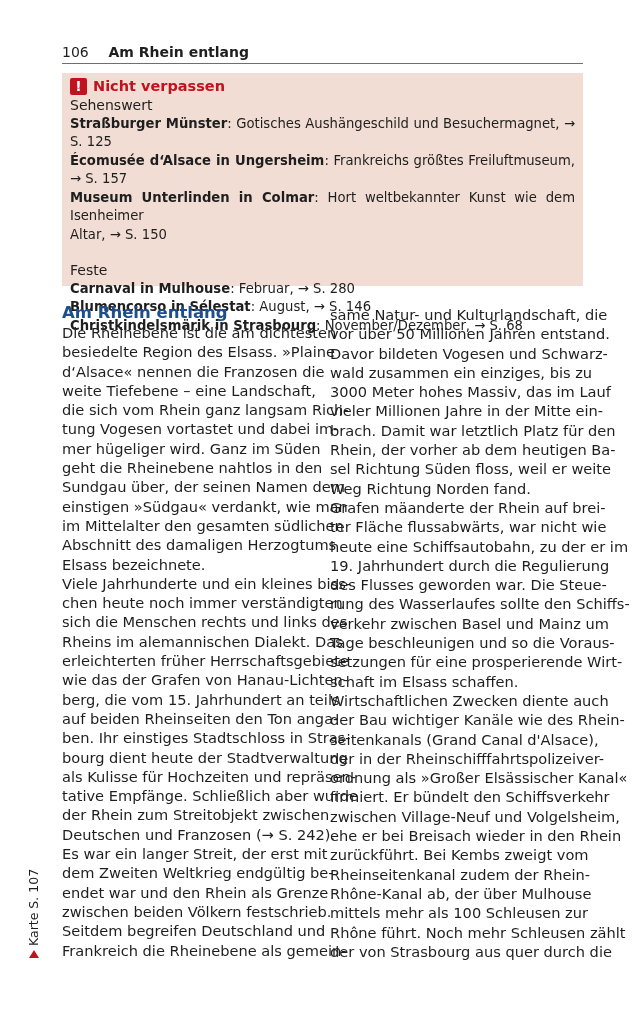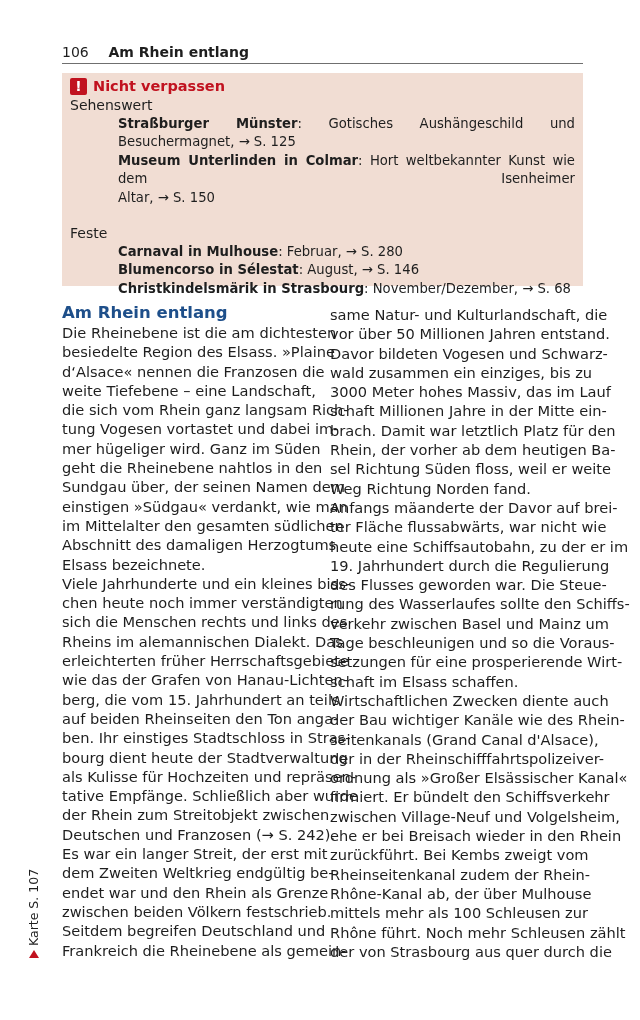--- a/index.html
+++ b/index.html
@@ -9,21 +9,21 @@
                   border-bottom: 1px solid #6f6f6f; font-size: 14px; line-height: 20px; }
   .running-head .pnum { display: inline-block; width: 42px; }
   .running-head .ptitle { font-weight: bold; }
   .box { position: absolute; left: 62px; top: 73px; width: 521px; height: 213px;
          background: #f1ddd3; box-sizing: border-box; padding: 3px 8px 0 8px; }
   .box-title { color: #c1121f; font-weight: bold; font-size: 14.5px; line-height: 20px; display: flex; align-items: center; }
   .excl { display: inline-block; width: 17px; height: 17px; background: #c1121f; color: #fff;
           border-radius: 2px; font-weight: bold; font-size: 14px; line-height: 17px;
           text-align: center; margin-right: 6px; }
   .box-sub { font-weight: normal; font-size: 14px; line-height: 18.5px; }
-  .box-line { font-size: 13.2px; line-height: 18.5px; text-align: justify; margin-left: 48px; }
+  .box-line { font-size: 13.2px; line-height: 18.5px; text-align: justify; }
   .box-line b { font-weight: bold; }
   .gap { height: 17px; }
   .col { position: absolute; font-size: 14.6px; line-height: 19.3px; text-align: justify; }
   .col-left { left: 62px; top: 302px; width: 254px; }
   .col-right { left: 330px; top: 305px; width: 253px; }
   .col h2 { margin: 0; font-size: 16.5px; line-height: 21px; color: #1e4f8a; font-weight: bold; }
   .line { display: block; text-align: justify; text-align-last: justify; white-space: nowrap; }
   .line.last { text-align-last: left; }
   .margin-note { position: absolute; left: 27px; top: 958px; transform-origin: left top;
                  transform: rotate(-90deg); font-size: 12.5px; line-height: 14px; white-space: nowrap;
@@ -39,20 +39,21 @@
   <span class="ptitle">Am Rhein entlang</span>
 </div>
 
 <div class="box">
   <div class="box-title">
     <span class="excl">!</span>
     <span>Nicht verpassen</span>
   </div>
   <div class="box-sub">Sehenswert</div>
   <div class="box-line"><b>Straßburger Münster</b><span>: Gotisches Aushängeschild und Besuchermagnet, → S. 125</span></div>
+  <div class="box-line"><b>Écomusée d‘Alsace in Ungersheim</b><span>: Frankreichs größtes Freiluftmuseum, → S. 157</span></div>
   <div class="box-line" style="text-align-last: justify;"><b>Museum Unterlinden in Colmar</b><span>: Hort weltbekannter Kunst wie dem Isenheimer</span></div>
   <div class="box-line">Altar, → S. 150</div>
   <div class="gap"></div>
   <div class="box-sub">Feste</div>
   <div class="box-line"><b>Carnaval in Mulhouse</b><span>: Februar, → S. 280</span></div>
   <div class="box-line"><b>Blumencorso in Sélestat</b><span>: August, → S. 146</span></div>
   <div class="box-line"><b>Christkindelsmärik in Strasbourg</b><span>: November/Dezember, → S. 68</span></div>
 </div>
 
 <div class="col col-left">
@@ -94,26 +95,26 @@
     </div>
 </div>
 
 <div class="col col-right">
   <div id="right-lines">
       <span class="line">same Natur- und Kulturlandschaft, die</span>
       <span class="line">vor über 50 Millionen Jahren entstand.</span>
       <span class="line">Davor bildeten Vogesen und Schwarz-</span>
       <span class="line">wald zusammen ein einziges, bis zu</span>
       <span class="line">3000 Meter hohes Massiv, das im Lauf</span>
-      <span class="line">schaft Millionen Jahre in der Mitte ein-</span>
+      <span class="line">vieler Millionen Jahre in der Mitte ein-</span>
       <span class="line">brach. Damit war letztlich Platz für den</span>
       <span class="line">Rhein, der vorher ab dem heutigen Ba-</span>
       <span class="line">sel Richtung Süden floss, weil er weite</span>
       <span class="line last">Weg Richtung Norden fand.</span>
-      <span class="line">Anfangs mäanderte der Davor auf brei-</span>
+      <span class="line">Grafen mäanderte der Rhein auf brei-</span>
       <span class="line">ter Fläche flussabwärts, war nicht wie</span>
       <span class="line">heute eine Schiffsautobahn, zu der er im</span>
       <span class="line">19. Jahrhundert durch die Regulierung</span>
       <span class="line">des Flusses geworden war. Die Steue-</span>
       <span class="line">rung des Wasserlaufes sollte den Schiffs-</span>
       <span class="line">verkehr zwischen Basel und Mainz um</span>
       <span class="line">Tage beschleunigen und so die Voraus-</span>
       <span class="line">setzungen für eine prosperierende Wirt-</span>
       <span class="line last">schaft im Elsass schaffen.</span>
       <span class="line">Wirtschaftlichen Zwecken diente auch</span>

